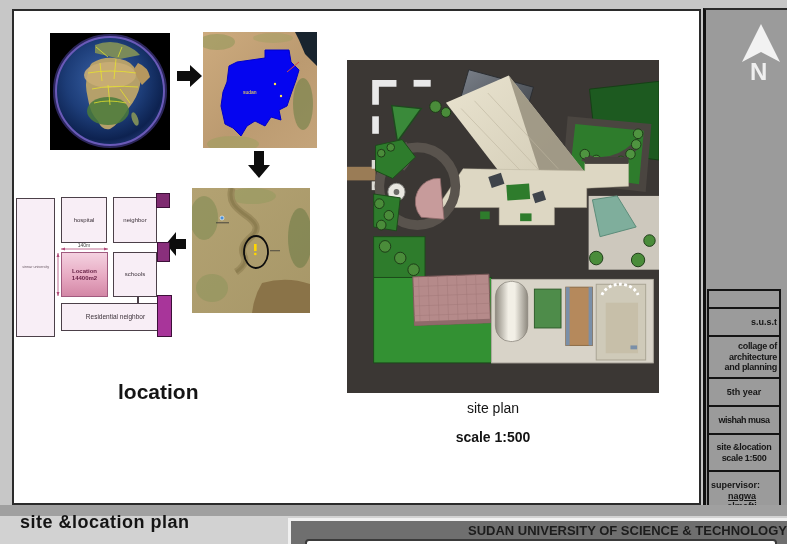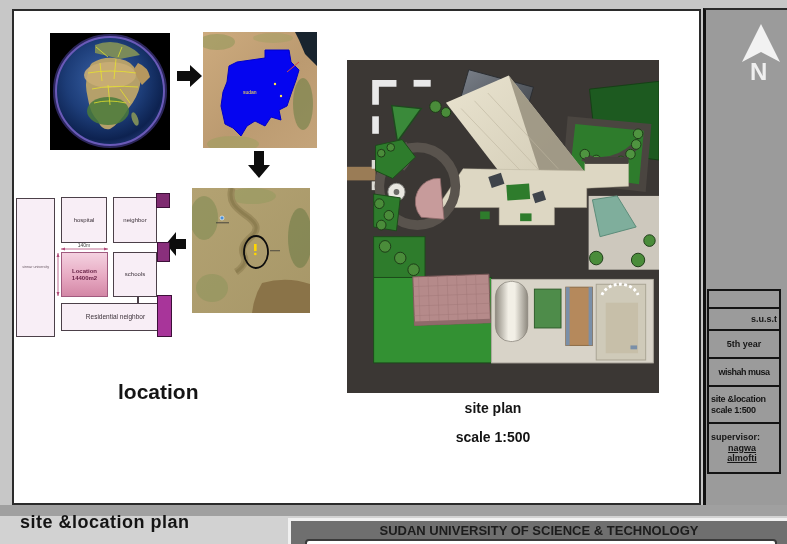--- a/index.html
+++ b/index.html
@@ -13,25 +13,25 @@
   
   #sidebar{left:703px;top:8px;width:84px;height:497px;background:#9b9b9b;
            border-left:3px solid #121212;border-top:2px solid #2b2b2b;box-sizing:border-box;}
   #north{left:738px;top:22px;width:46px;height:60px;}
   #titletable{left:707px;top:289px;width:74px;border:2px solid #141414;box-sizing:border-box;}
   .tb-row{border-bottom:2px solid #141414;box-sizing:border-box;font-weight:bold;
           font-size:9px;line-height:1.2;color:#161616;white-space:pre-line;
           display:flex;flex-direction:column;justify-content:center;padding:0 2px;}
   .tb-row:last-child{border-bottom:none;}
   .tb-r0{height:18px;}
-  .tb-r1{height:22px;text-align:right;}
+  .tb-r1{height:28px;text-align:right;}
   .tb-r2{height:42px;text-align:right;letter-spacing:-0.3px;}
   .tb-r3{height:28px;text-align:center;}
   .tb-r4{height:28px;text-align:center;letter-spacing:-0.5px;}
-  .tb-r5{height:37px;letter-spacing:-0.3px;}
+  .tb-r5{height:37px;text-align:center;letter-spacing:-0.3px;}
   .tb-r6{height:48px;text-align:left;}
   .tb-r6 .sup-name{text-align:center;padding-right:4px;white-space:pre-line;text-decoration:underline;}
   
   #globe{left:50px;top:33px;width:120px;height:117px;}
   #arrow-right{left:177px;top:64px;}
   #sudanmap{left:203px;top:32px;width:114px;height:116px;}
   #arrow-down{left:247px;top:151px;}
   #regionmap{left:192px;top:188px;width:118px;height:125px;}
   #arrow-left{left:165px;top:231px;}
   
@@ -50,33 +50,33 @@
   #dim-top{left:60px;top:241px;width:49px;height:11px;}
   #dim-left{left:54px;top:252px;width:7px;height:45px;}
   .magenta{background:#7e2b70;border:1px solid #3c1038;box-sizing:border-box;}
   #mag1{left:156px;top:193px;width:14px;height:15px;}
   #mag2{left:157px;top:242px;width:13px;height:20px;background:#8a2f7c;}
   #mag3{left:157px;top:295px;width:15px;height:42px;background:#a8359a;}
   #connector{left:137px;top:297px;width:1.5px;height:6px;background:#4c4049;}
   
   #cap-location{left:118px;top:380px;font-size:21px;font-weight:bold;color:#141414;}
   #cap-siteplan{left:393px;top:400px;width:200px;text-align:center;
-                font-size:14px;font-weight:bold;color:#141414;}
+                font-size:14px;font-weight:normal;color:#141414;}
   #cap-scale{left:393px;top:429px;width:200px;text-align:center;
              font-size:14px;font-weight:bold;color:#141414;}
   
   #siteplan{left:347px;top:60px;width:312px;height:333px;}
   
   #footer-bar{left:0;top:505px;width:787px;height:11px;background:#a0a0a0;}
   #footer-area{left:0;top:516px;width:787px;height:28px;background:#d2d2d2;}
   #footer-title{left:20px;top:512px;font-size:18px;font-weight:bold;color:#141414;
                 letter-spacing:0.5px;}
   #footer-panel{left:288px;top:518px;width:499px;height:26px;background:#6f6f6f;
                 border-top:3px solid #f0f0f0;border-left:3px solid #f0f0f0;box-sizing:border-box;}
-  #footer-univ{position:absolute;left:0;top:2px;width:100%;text-align:center;
+  #footer-univ{position:absolute;left:0;top:2px;width:100%;text-align:right;
                font-size:13px;font-weight:bold;color:#1c1c1c;}
   #footer-inputbox{position:absolute;left:14px;top:18px;width:468px;height:20px;
                    background:#ffffff;border:2px solid #3a3a3a;border-radius:4px;}
 </style>
 </head>
 <body>
 
 <div id="page">
 
   <div class="abs" id="board"></div>
@@ -336,20 +336,23 @@
   <div class="abs" id="cap-scale">scale 1:500</div>
 
   <div class="abs" id="sidebar"></div>
   <svg class="abs" id="north" viewBox="0 0 46 60">
     <polygon points="23,2 42,40 23,30 4,40" fill="#f2f2f2"></polygon>
     <text x="12" y="58" font-size="24" font-weight="bold" fill="#efefef">N</text>
   </svg>
   <div class="abs" id="titletable">
     <div class="tb-row tb-r0"></div>
     <div class="tb-row tb-r1">s.u.s.t</div>
+    <div class="tb-row tb-r2">collage of
+architecture
+and planning</div>
     <div class="tb-row tb-r3">5th year</div>
     <div class="tb-row tb-r4">wishah musa</div>
     <div class="tb-row tb-r5">site &amp;location
 scale 1:500</div>
     <div class="tb-row tb-r6">
       <div>supervisor:</div>
       <div class="sup-name">nagwa
 almofti</div>
     </div>
   </div>

